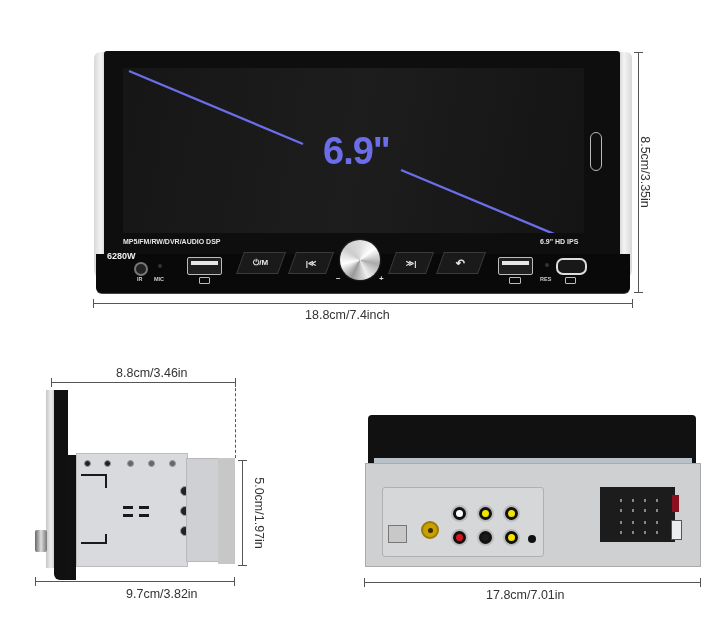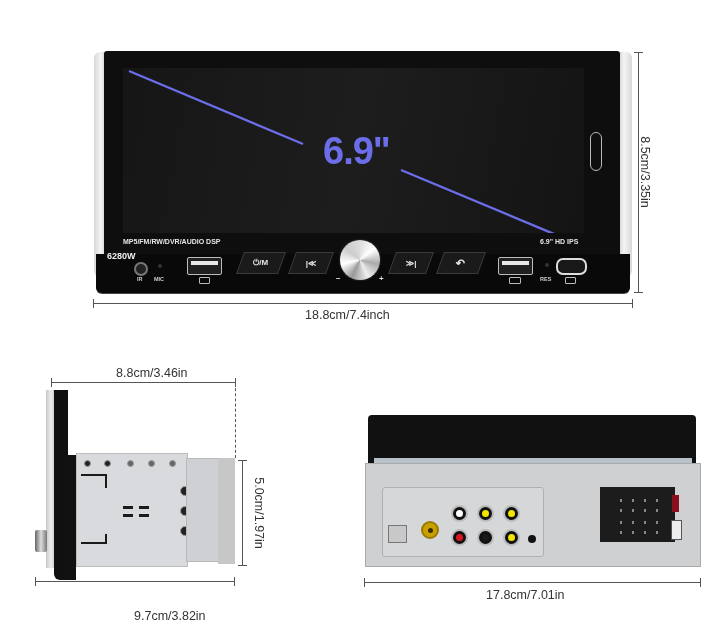--- a/index.html
+++ b/index.html
@@ -140,21 +140,21 @@
 <div class="abs side-end"></div>
 
 <div class="vline" style="left:242px;top:460px;height:106px;"></div>
 <div class="tick-h" style="left:238px;top:460px;"></div>
 <div class="tick-h" style="left:238px;top:565px;"></div>
 <div class="abs dimtext" style="left:209px;top:506px;transform:rotate(90deg);width:100px;text-align:center;">5.0cm/1.97in</div>
 
 <div class="hline" style="left:35px;top:581px;width:200px;"></div>
 <div class="tick-v" style="left:35px;top:577px;"></div>
 <div class="tick-v" style="left:234px;top:577px;"></div>
-<div class="abs dimtext" style="left:134px;top:587px;margin-top:22px;">9.7cm/3.82in</div>
+<div class="abs dimtext" style="left:126px;top:587px;">9.7cm/3.82in</div>
 
 <div class="abs rear-top"></div>
 <div class="abs" style="left:374px;top:458px;width:318px;height:5px;background:#b8c0c8;"></div>
 <div class="abs rear-body"></div>
 <div class="abs rear-panel"></div>
 
 <div class="abs" style="left:388px;top:525px;width:17px;height:16px;background:#c8c8c8;border:1px solid #777;"></div>
 <div class="abs" style="left:421px;top:521px;width:18px;height:18px;border-radius:50%;background:#c8a000;border:2px solid #9a7a00;box-sizing:border-box;"></div>
 <div class="abs" style="left:428px;top:528px;width:5px;height:5px;border-radius:50%;background:#3a2c00;"></div>
 

